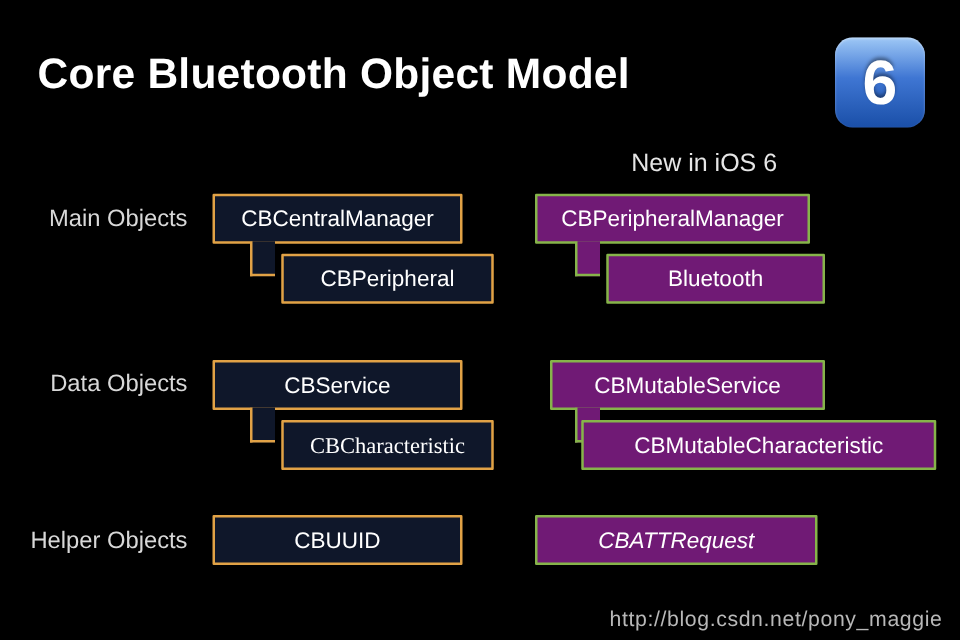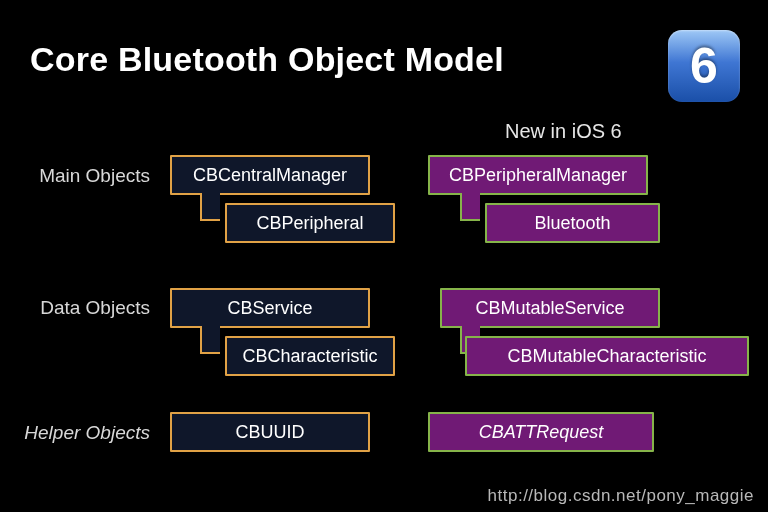--- a/index.html
+++ b/index.html
@@ -49,41 +49,41 @@
   }
   .row-label {
     position: absolute;
     color: #d8d8d8;
     font-size: 19px;
     text-align: right;
     width: 140px;
   }
   .row-label.main   { left: 10px; top: 165px; }
   .row-label.data   { left: 10px; top: 297px; }
-  .row-label.helper { left: 10px; top: 422px; font-style: italic; }
+  .row-label.helper { left: 10px; top: 422px; }
 
   .box {
     position: absolute;
     border: 2px solid;
     text-align: center;
     font-size: 18px;
     line-height: 1;
     padding: 9px 0;
     border-radius: 1px;
   }
   .orange { background:#0f172a; border-color:#e1a246; color:#fff; }
   .green  { background:#701a75; border-color:#86b44a; color:#fff; }
 
   
   .a1 { left:170px; top:155px; width:200px; }
   .a2 { left:170px; top:288px; width:200px; }
   .a3 { left:170px; top:412px; width:200px; }
   
   .a1c { left:225px; top:203px; width:170px; }
-  .a2c { left:225px; top:336px; width:170px; }
+  .a2c { left:225px; top:336px; width:170px;font-family:Liberation Serif, serif; }
 
   
   .b1 { left:428px; top:155px; width:220px; }
   .b2 { left:428px; top:288px; width:220px;margin-left:12px; }
   .b3 { left:428px; top:412px; width:226px;font-style:italic; }
   
   .b1c { left:485px; top:203px; width:175px; }
   .b2c { left:465px; top:336px; width:284px; }
 
   

